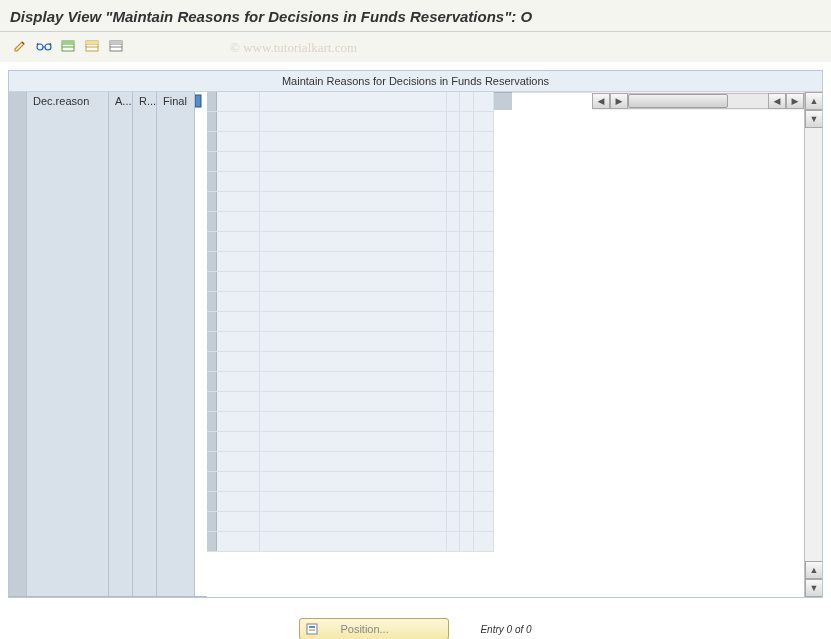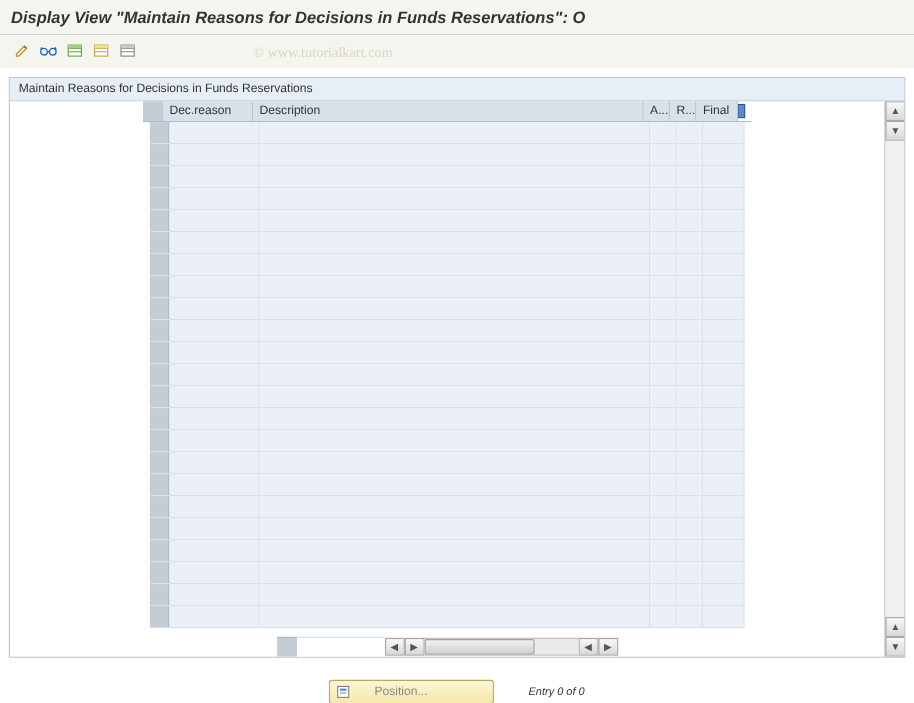--- a/index.html
+++ b/index.html
@@ -56,32 +56,31 @@
       height: 528px;
       display: flex;
       flex-direction: column;
     }
     .panel-title {
       background: #e8eef5;
       padding: 4px 8px;
       font-size: 11px;
       color: #333;
       border-bottom: 1px solid #c8d4e0;
+      text-align: center;
     }
     .table-wrapper {
       display: flex;
       flex: 1;
       overflow: hidden;
     }
     .table-main {
       flex: 1;
       display: flex;
-      flex-direction: column;
       overflow: hidden;
-      align-items: center;
     }
     .table-header {
       display: flex;
       background: #d8e0ea;
       border-bottom: 1px solid #b0bcc8;
     }
     .th {
       padding: 3px 6px;
       font-size: 11px;
       color: #333;
@@ -261,21 +260,20 @@
 
 <div class="watermark">© www.tutorialkart.com</div>
 
 <div class="content-area">
   <div class="panel-title">Maintain Reasons for Decisions in Funds Reservations</div>
   <div class="table-wrapper">
     <div class="table-main">
       <div class="table-header">
         <div class="th th-sel"></div>
         <div class="th th-reason">Dec.reason</div>
-        <div class="th th-desc">Description</div>
         <div class="th th-a">A...</div>
         <div class="th th-r">R...</div>
         <div class="th th-final">Final</div>
         <div class="th th-rest">
           <div class="config-icon">
             <svg width="16" height="14" viewBox="0 0 16 14">
                 <rect x="1" y="1" width="6" height="12" fill="#f0c040" stroke="#a08020"></rect>
                 <rect x="8" y="1" width="6" height="12" fill="#5090d0" stroke="#305080"></rect>
               </svg>
           </div>

